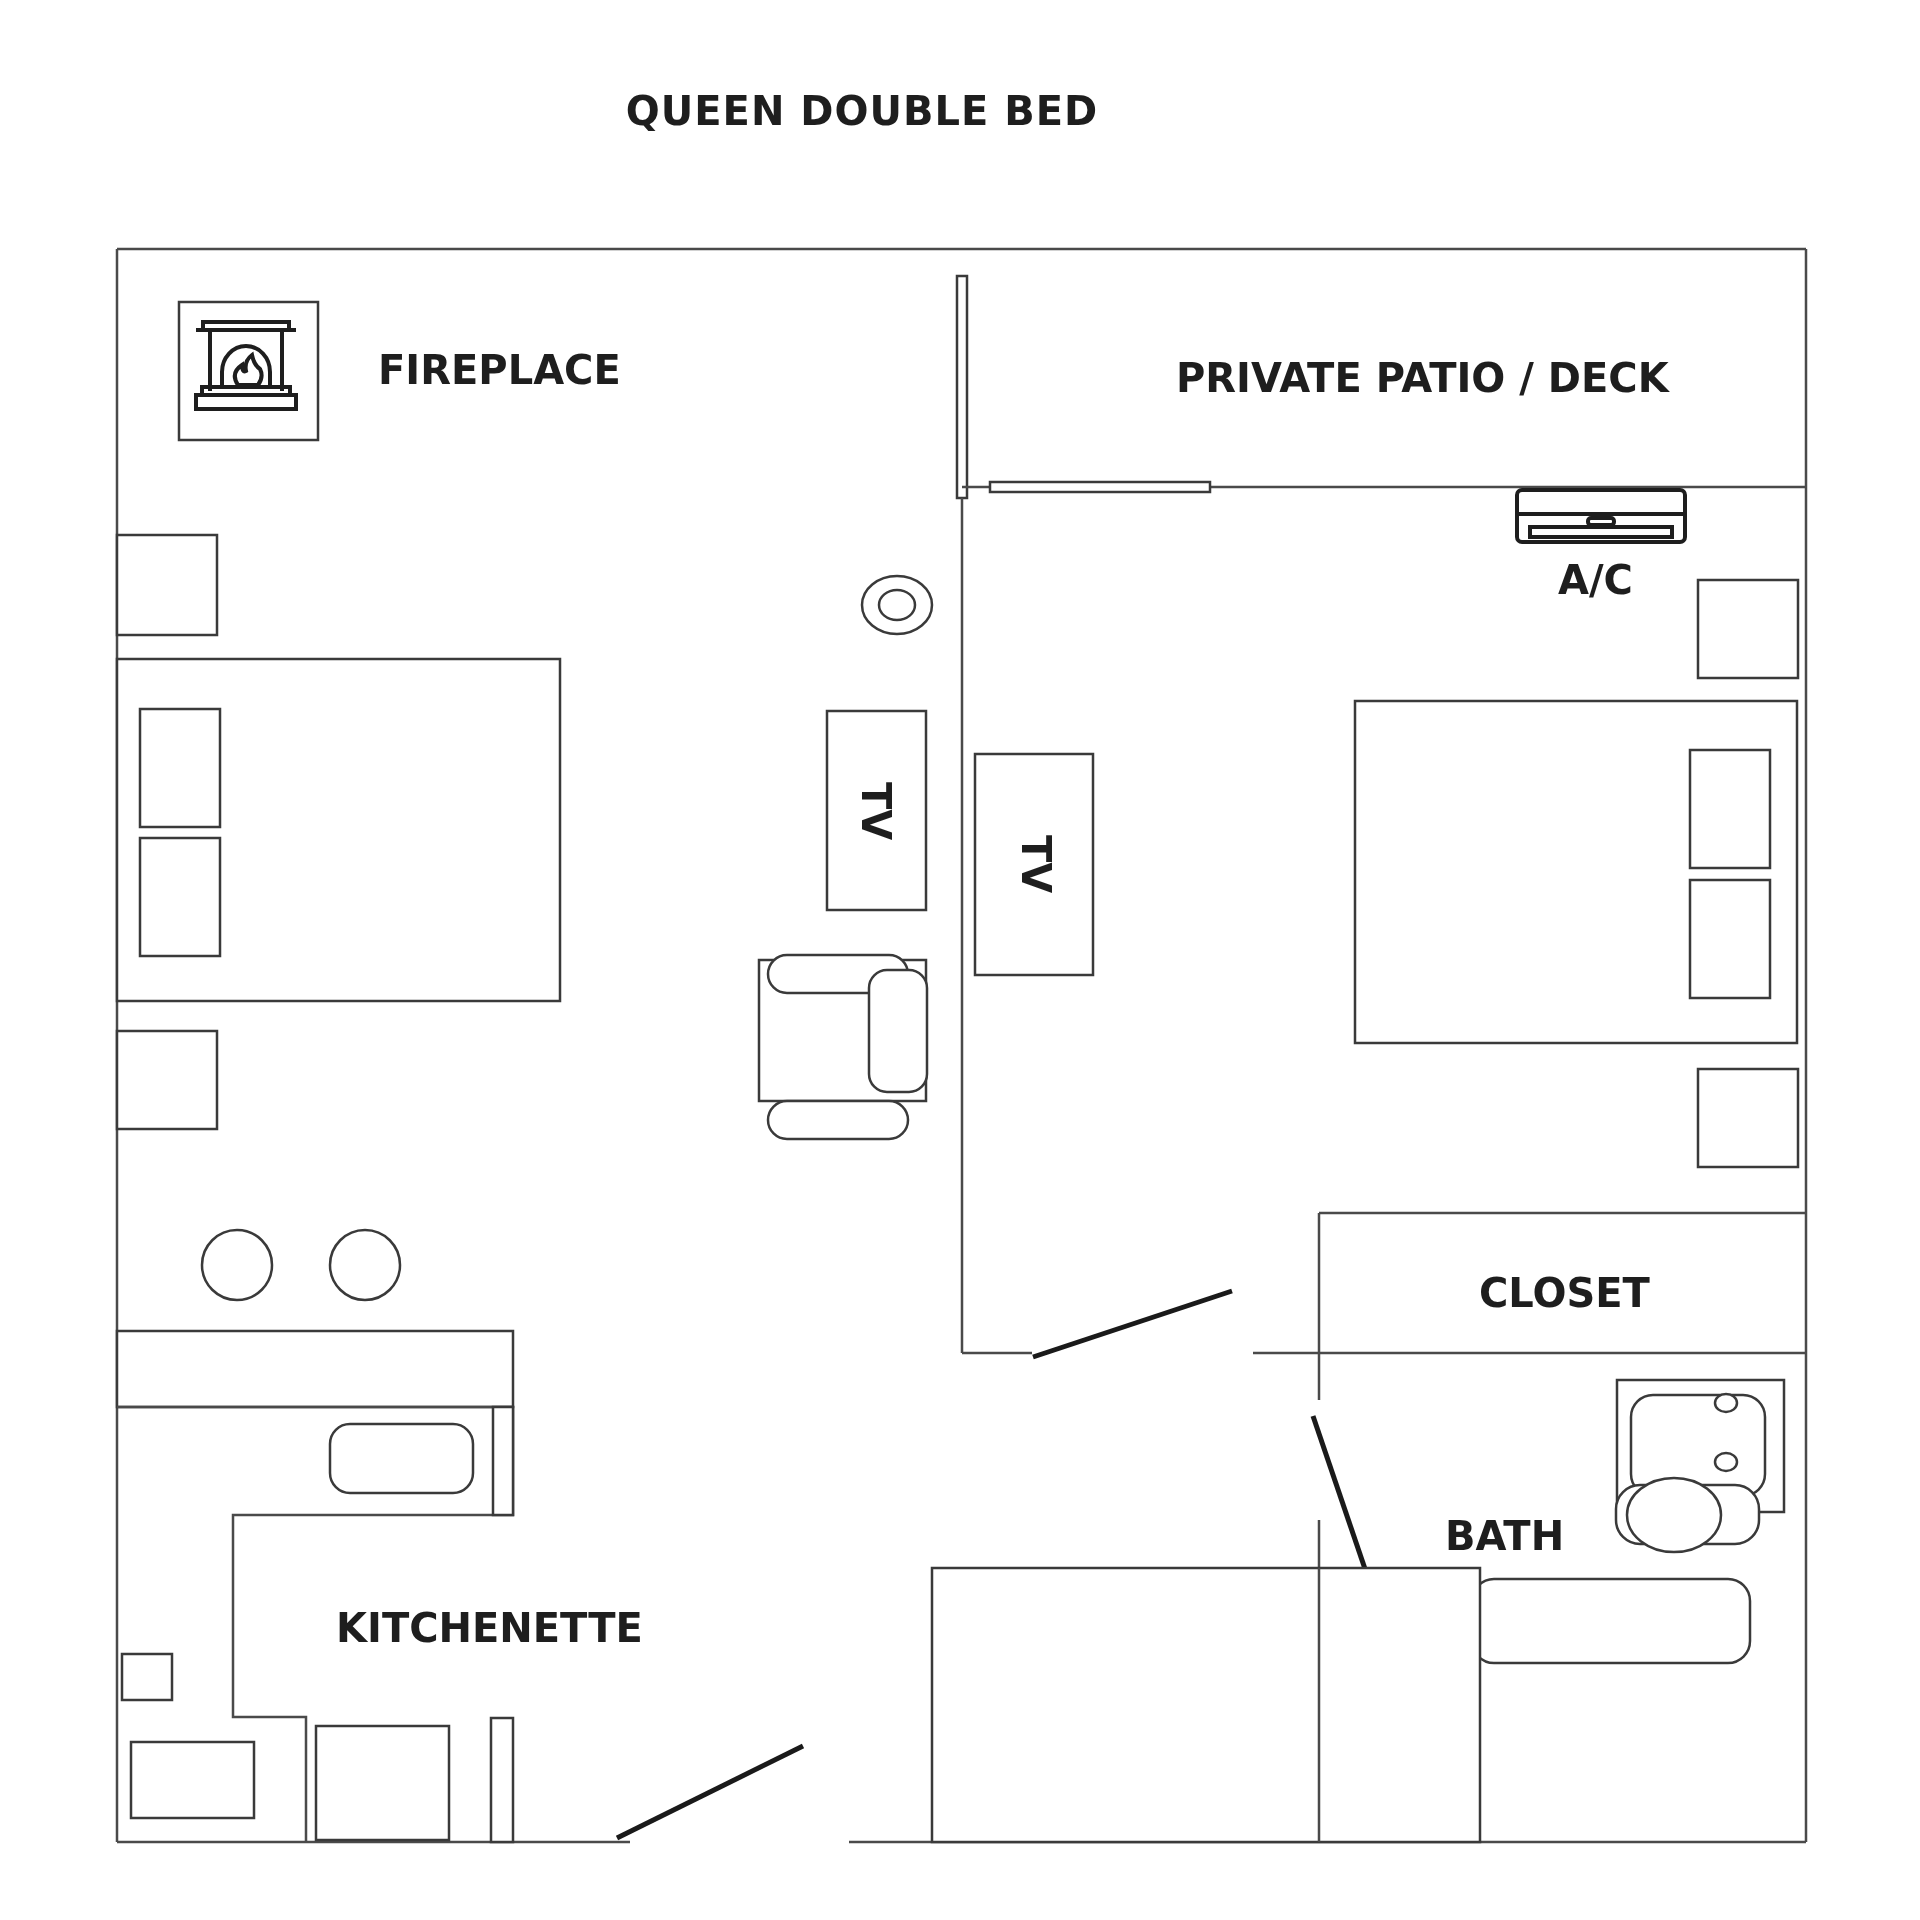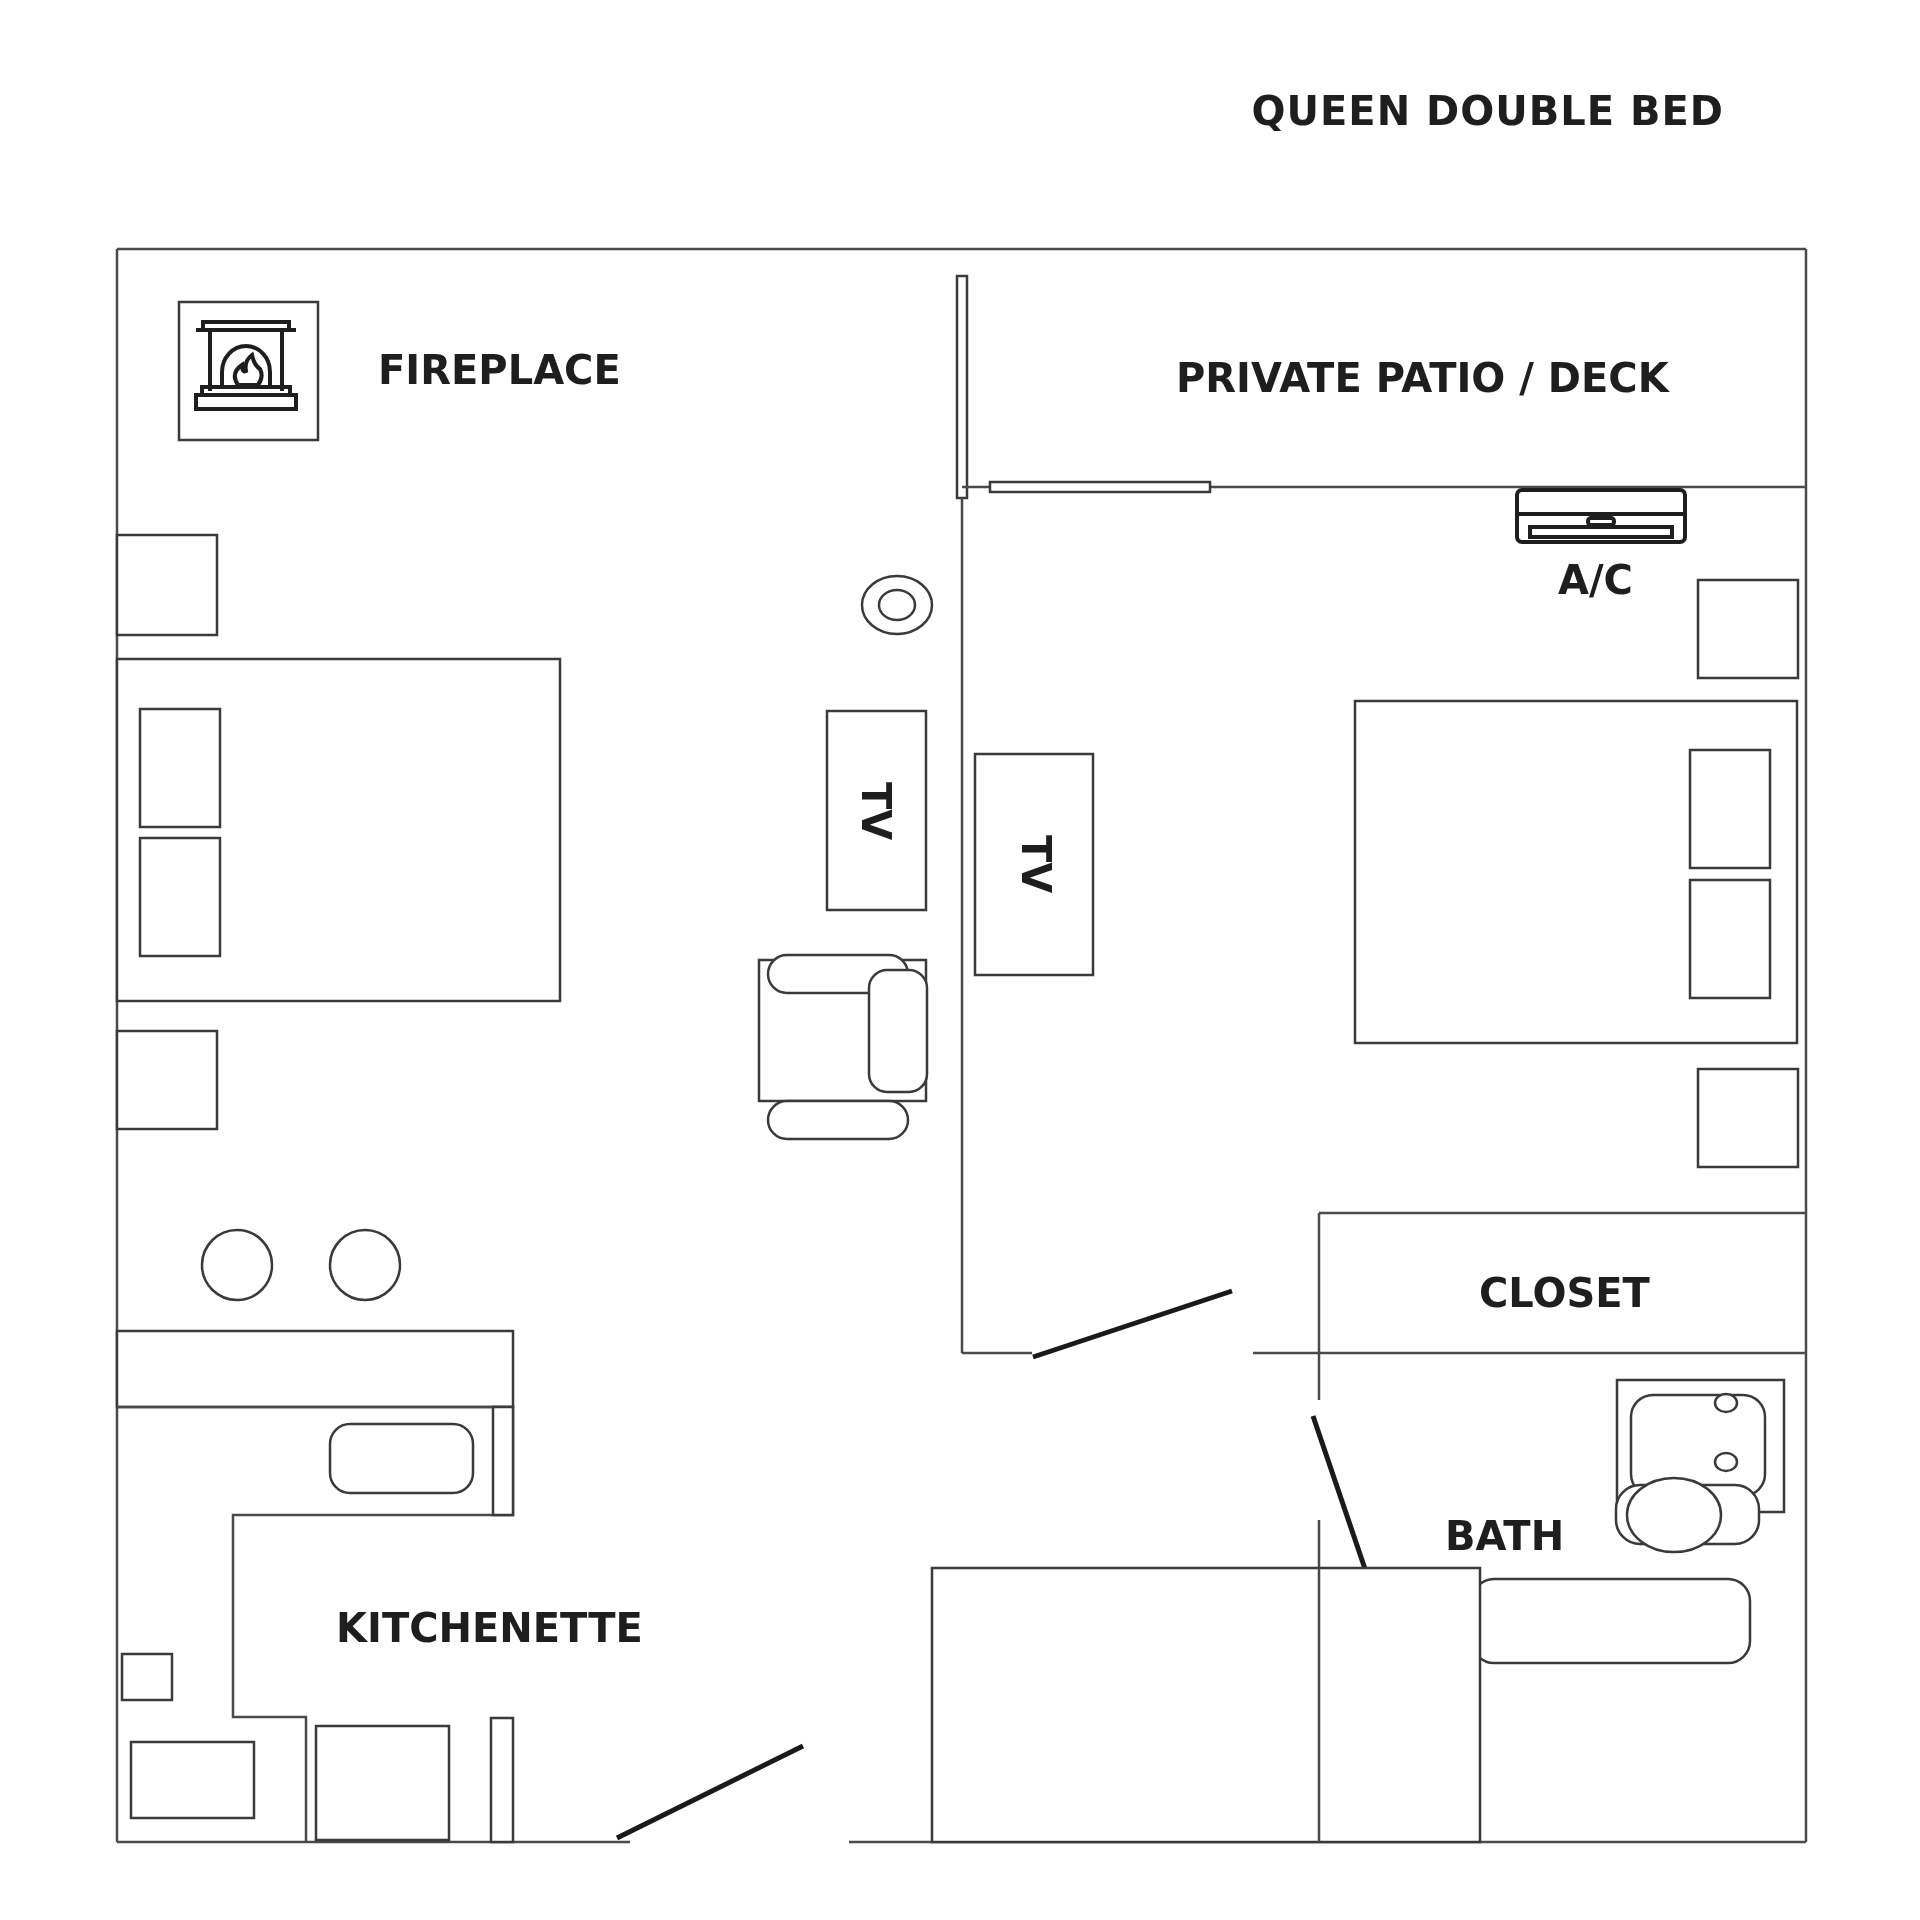--- a/index.html
+++ b/index.html
@@ -1,18 +1,18 @@
 <!DOCTYPE html>
 <html><head>
 <meta charset="utf-8">
 <style>
   html, body { margin: 0; padding: 0; background: #ffffff; }
   body { width: 1920px; height: 1920px; position: relative; overflow: hidden; }
   .title {
-    position: absolute; left: 0; top: 88px; width: 1724px; text-align: right;
+    position: absolute; left: 0; top: 88px; width: 1724px; text-align: center;
     font-family: "DejaVu Sans", sans-serif; font-weight: bold; font-size: 40px;
     color: #1e1e1e; letter-spacing: 1px;
   }
   svg#plan { position: absolute; left: 0; top: 0; }
   .wall { stroke: #4a4a4a; stroke-width: 2.5; fill: none; }
   .furn { stroke: #3a3a3a; stroke-width: 2.5; fill: #ffffff; }
   .door { stroke: #1a1a1a; stroke-width: 5; fill: none; stroke-linecap: butt; }
   .lbl {
     font-family: "DejaVu Sans", sans-serif; font-weight: bold; font-size: 40px;
     fill: #1e1e1e;

